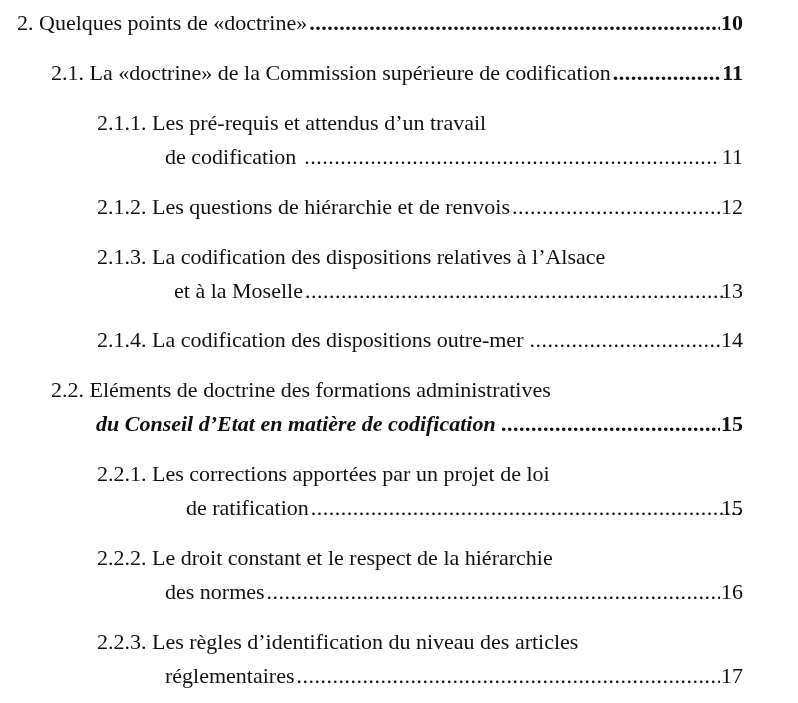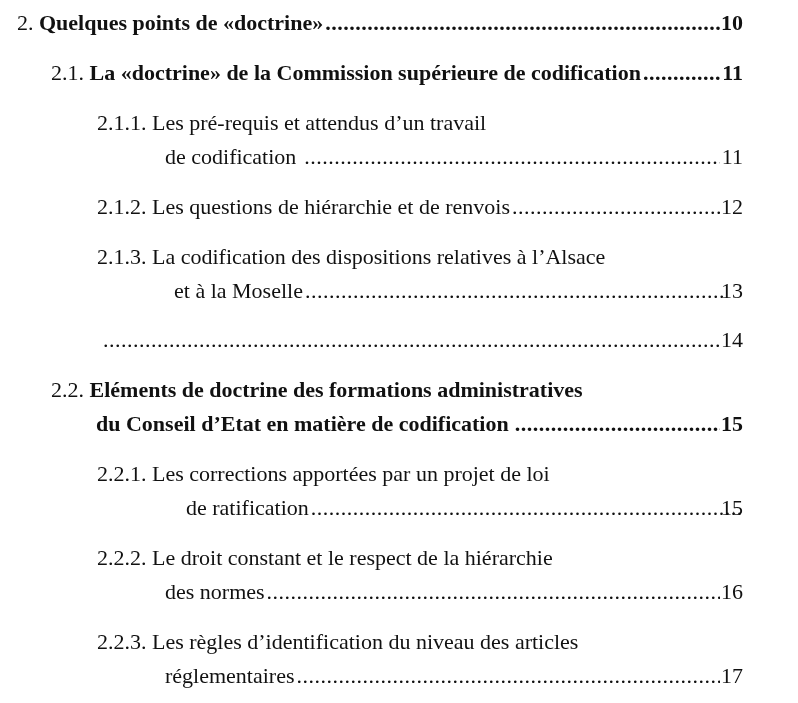--- a/index.html
+++ b/index.html
@@ -30,21 +30,21 @@
     .line {
       position: absolute;
       height: 30px;
       line-height: 30px;
       white-space: nowrap;
     }
     .num {
       font-weight: normal;
     }
     .title.bold {
-      font-weight: bold;
+      font-weight: normal;
     }
     .leader-line {
       display: flex;
       align-items: baseline;
     }
     .leader-line .text {
       flex: 0 0 auto;
       white-space: nowrap;
     }
     .leader-line .dots {
@@ -124,31 +124,35 @@
     </div>
     <div class="line leader-line" style="left:174px; width:550px; top:34px;">
       <span class="text">et à la Moselle</span>
       <span class="dots"></span>
     </div>
     <div class="page" style="top:34px;">13</div>
   </div>
 
   <div class="entry" style="top:325px;">
     <div class="line leader-line" style="left:97px; width:623px;">
+      <span class="text">
+        <span class="num">2.1.4.</span>
+        <span class="title">La codification des dispositions outre-mer</span>
+      </span>
       <span class="dots" style="margin-left:6px;"></span>
     </div>
     <div class="page">14</div>
   </div>
 
   <div class="entry" style="top:375px;">
     <div class="line" style="left:51px;">
       <span class="num">2.2.</span>
       <span class="title bold">Eléments de doctrine des formations administratives</span>
     </div>
-    <div class="line leader-line" style="left:96px; width:624px; top:34px;">
+    <div class="line leader-line" style="left:96px; width:624px; top:34px;font-style:italic;">
       <span class="text bold">du Conseil d’Etat en matière de codification</span>
       <span class="dots bold" style="margin-left:6px;"></span>
     </div>
     <div class="page bold" style="top:34px;">15</div>
   </div>
 
   <div class="entry" style="top:459px;">
     <div class="line" style="left:97px;">
       <span class="num">2.2.1.</span>
       <span class="title">Les corrections apportées par un projet de loi</span>

